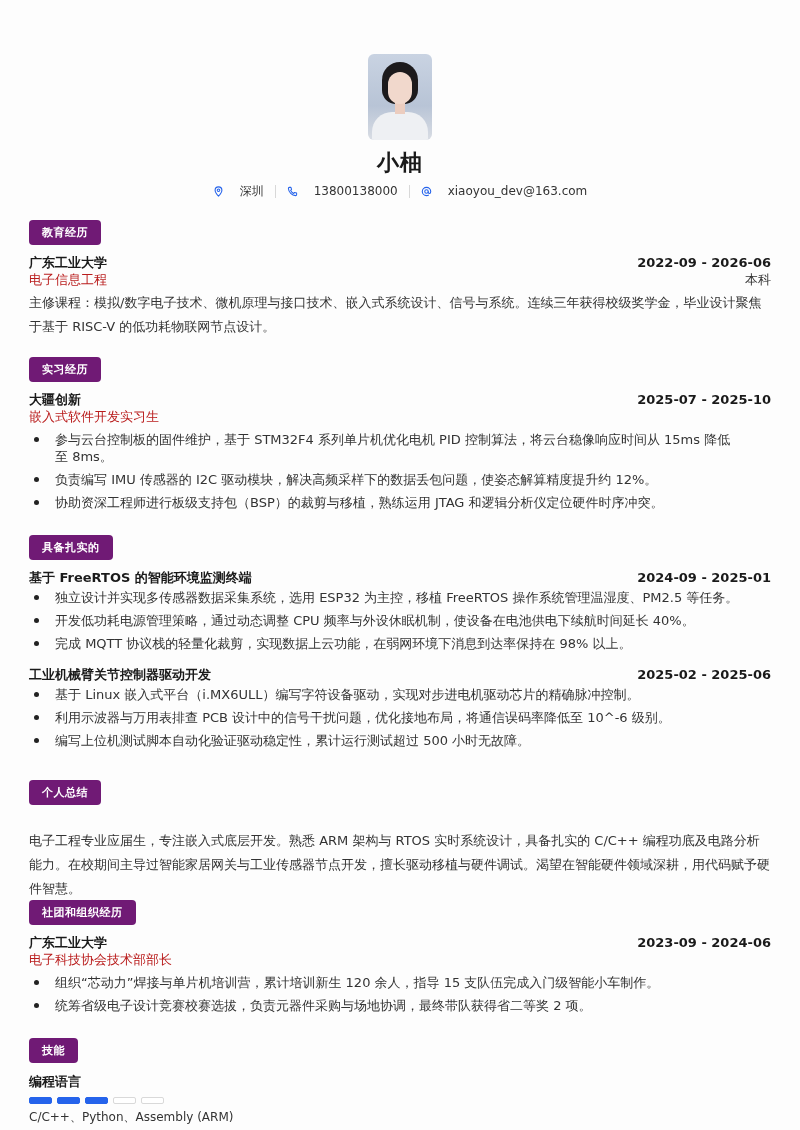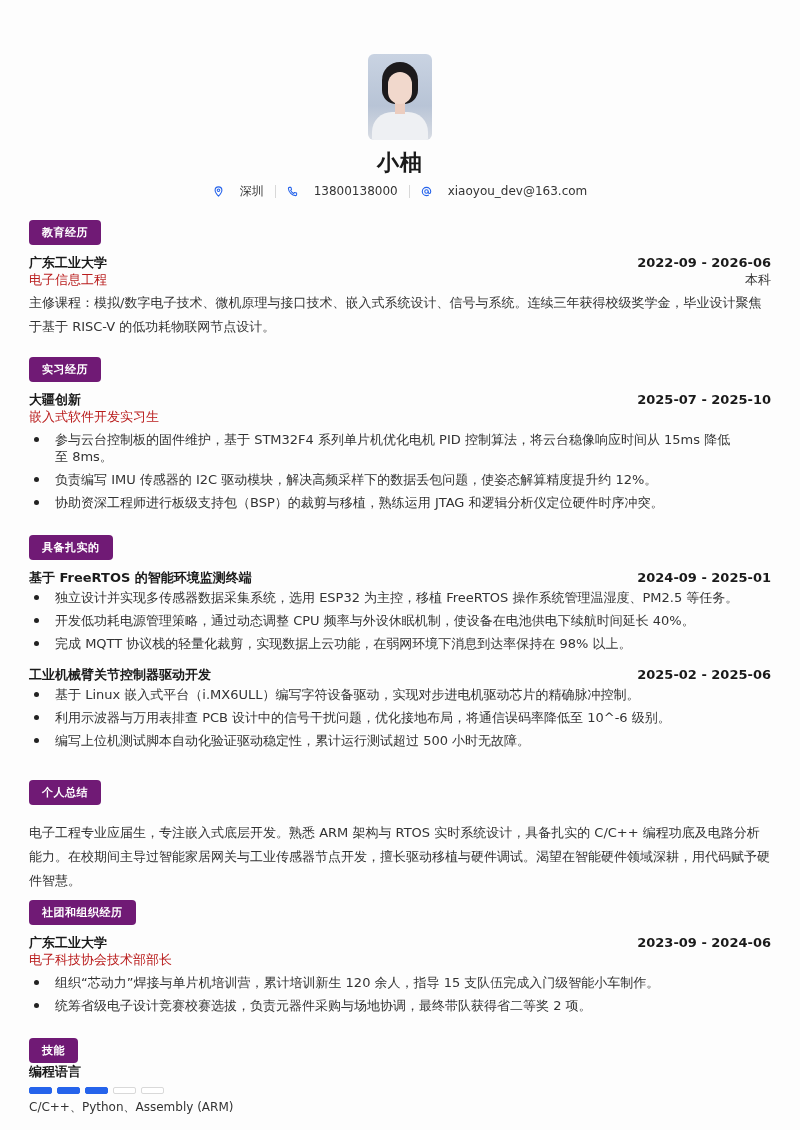--- a/index.html
+++ b/index.html
@@ -220,41 +220,41 @@
     </div>
     <ul class="bullets">
       <li style="margin-top:3px;">基于 Linux 嵌入式平台（i.MX6ULL）编写字符设备驱动，实现对步进电机驱动芯片的精确脉冲控制。</li>
       <li>利用示波器与万用表排查 PCB 设计中的信号干扰问题，优化接地布局，将通信误码率降低至 10^-6 级别。</li>
       <li>编写上位机测试脚本自动化验证驱动稳定性，累计运行测试超过 500 小时无故障。</li>
     </ul>
   </div>
 
   <div class="abs" style="top:780px;">
     <div class="section-tag">个人总结</div>
-    <div class="para" style="margin-top:16px;">电子工程专业应届生，专注嵌入式底层开发。熟悉 ARM 架构与 RTOS 实时系统设计，具备扎实的 C/C++ 编程功底及电路分析能力。在校期间主导过智能家居网关与工业传感器节点开发，擅长驱动移植与硬件调试。渴望在智能硬件领域深耕，用代码赋予硬件智慧。</div>
+    <div class="para" style="margin-top:24px;">电子工程专业应届生，专注嵌入式底层开发。熟悉 ARM 架构与 RTOS 实时系统设计，具备扎实的 C/C++ 编程功底及电路分析能力。在校期间主导过智能家居网关与工业传感器节点开发，擅长驱动移植与硬件调试。渴望在智能硬件领域深耕，用代码赋予硬件智慧。</div>
   </div>
 
   <div class="abs" style="top:900px;">
     <div class="section-tag">社团和组织经历</div>
     <div class="row" style="margin-top:9px;">
       <span class="title">广东工业大学</span>
       <span class="date">2023-09 - 2024-06</span>
     </div>
     <div class="row">
       <span class="sub">电子科技协会技术部部长</span>
     </div>
     <ul class="bullets">
       <li>组织“芯动力”焊接与单片机培训营，累计培训新生 120 余人，指导 15 支队伍完成入门级智能小车制作。</li>
       <li>统筹省级电子设计竞赛校赛选拔，负责元器件采购与场地协调，最终带队获得省二等奖 2 项。</li>
     </ul>
   </div>
 
   <div class="abs" style="top:1038px;">
     <div class="section-tag">技能</div>
-    <div class="skill-name" style="">编程语言</div>
+    <div class="skill-name" style="margin-top:10px;">编程语言</div>
     <div class="skill-bar">
       <span class="on"></span>
       <span class="on"></span>
       <span class="on"></span>
       <span></span>
       <span></span>
     </div>
     <div class="skill-desc">C/C++、Python、Assembly (ARM)</div>
   </div>
 

